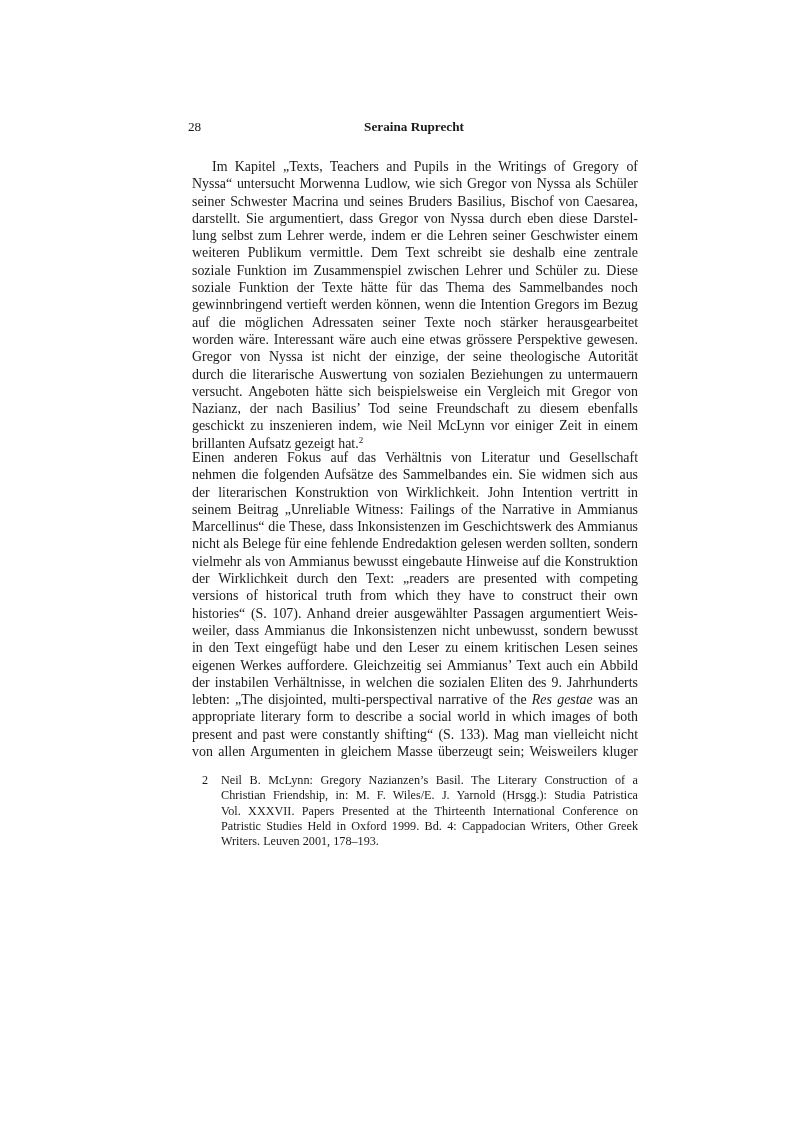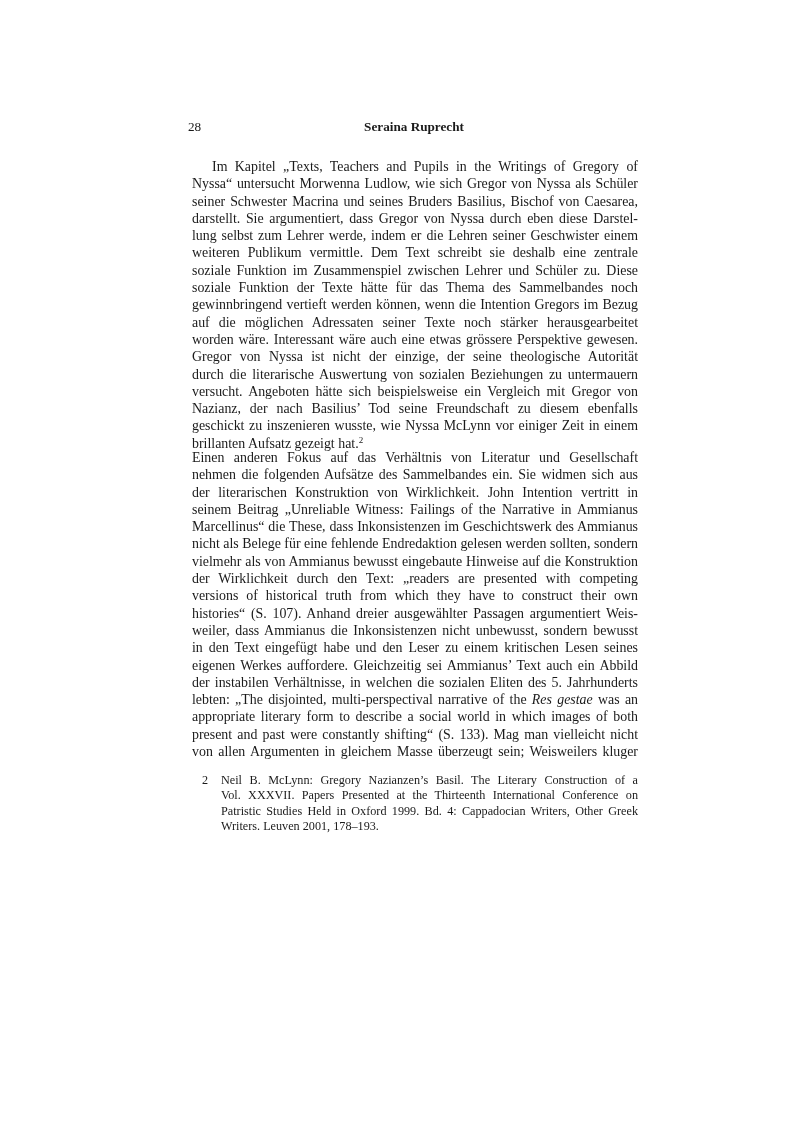--- a/index.html
+++ b/index.html
@@ -43,48 +43,49 @@
     <div class="line">weiteren Publikum vermittle. Dem Text schreibt sie deshalb eine zentrale</div>
     <div class="line">soziale Funktion im Zusammenspiel zwischen Lehrer und Schüler zu. Diese</div>
     <div class="line">soziale Funktion der Texte hätte für das Thema des Sammelbandes noch</div>
     <div class="line">gewinnbringend vertieft werden können, wenn die Intention Gregors im Bezug</div>
     <div class="line">auf die möglichen Adressaten seiner Texte noch stärker herausgearbeitet</div>
     <div class="line">worden wäre. Interessant wäre auch eine etwas grössere Perspektive gewesen.</div>
     <div class="line">Gregor von Nyssa ist nicht der einzige, der seine theologische Autorität</div>
     <div class="line">durch die literarische Auswertung von sozialen Beziehungen zu untermauern</div>
     <div class="line">versucht. Angeboten hätte sich beispielsweise ein Vergleich mit Gregor von</div>
     <div class="line">Nazianz, der nach Basilius’ Tod seine Freundschaft zu diesem ebenfalls</div>
-    <div class="line">geschickt zu inszenieren wusste, wie Nyssa McLynn vor einiger Zeit in einem</div>
+    <div class="line">geschickt zu inszenieren indem, wie Neil McLynn vor einiger Zeit in einem</div>
     <div class="line last"><span>brillanten Aufsatz gezeigt hat.</span><sup>2</sup></div>
   </div>
 
   <div class="block" style="top:449px;">
     <div class="line">Einen anderen Fokus auf das Verhältnis von Literatur und Gesellschaft</div>
     <div class="line">nehmen die folgenden Aufsätze des Sammelbandes ein. Sie widmen sich aus</div>
     <div class="line">der literarischen Konstruktion von Wirklichkeit. John Intention vertritt in</div>
     <div class="line">seinem Beitrag „Unreliable Witness: Failings of the Narrative in Ammianus</div>
     <div class="line">Marcellinus“ die These, dass Inkonsistenzen im Geschichtswerk des Ammianus</div>
     <div class="line">nicht als Belege für eine fehlende Endredaktion gelesen werden sollten, sondern</div>
     <div class="line">vielmehr als von Ammianus bewusst eingebaute Hinweise auf die Konstruktion</div>
     <div class="line">der Wirklichkeit durch den Text: „readers are presented with competing</div>
     <div class="line">versions of historical truth from which they have to construct their own</div>
     <div class="line">histories“ (S. 107). Anhand dreier ausgewählter Passagen argumentiert Weis-</div>
     <div class="line">weiler, dass Ammianus die Inkonsistenzen nicht unbewusst, sondern bewusst</div>
     <div class="line">in den Text eingefügt habe und den Leser zu einem kritischen Lesen seines</div>
     <div class="line">eigenen Werkes auffordere. Gleichzeitig sei Ammianus’ Text auch ein Abbild</div>
-    <div class="line">der instabilen Verhältnisse, in welchen die sozialen Eliten des 5. Jahrhunderts</div>
+    <div class="line">der instabilen Verhältnisse, in welchen die sozialen Eliten des 9. Jahrhunderts</div>
     <div class="line" style="text-align-last: left; text-align: left; word-spacing: 1.82187px;"><span>lebten: „The disjointed, multi-perspectival narrative of the </span><em>Res gestae</em><span> was an</span></div>
     <div class="line">appropriate literary form to describe a social world in which images of both</div>
     <div class="line">present and past were constantly shifting“ (S. 133). Mag man vielleicht nicht</div>
     <div class="line">von allen Argumenten in gleichem Masse überzeugt sein; Weisweilers kluger</div>
   </div>
 
   <div class="fn" style="top:773px;">
     <span class="num">2</span>
     <div class="body">
       <div class="line">Neil B. McLynn: Gregory Nazianzen’s Basil. The Literary Construction of a</div>
+      <div class="line">Christian Friendship, in: M. F. Wiles/E. J. Yarnold (Hrsgg.): Studia Patristica</div>
       <div class="line">Vol. XXXVII. Papers Presented at the Thirteenth International Conference on</div>
       <div class="line">Patristic Studies Held in Oxford 1999. Bd. 4: Cappadocian Writers, Other Greek</div>
       <div class="line last">Writers. Leuven 2001, 178–193.</div>
     </div>
   </div>
 
 </div>
 
 </body></html>

